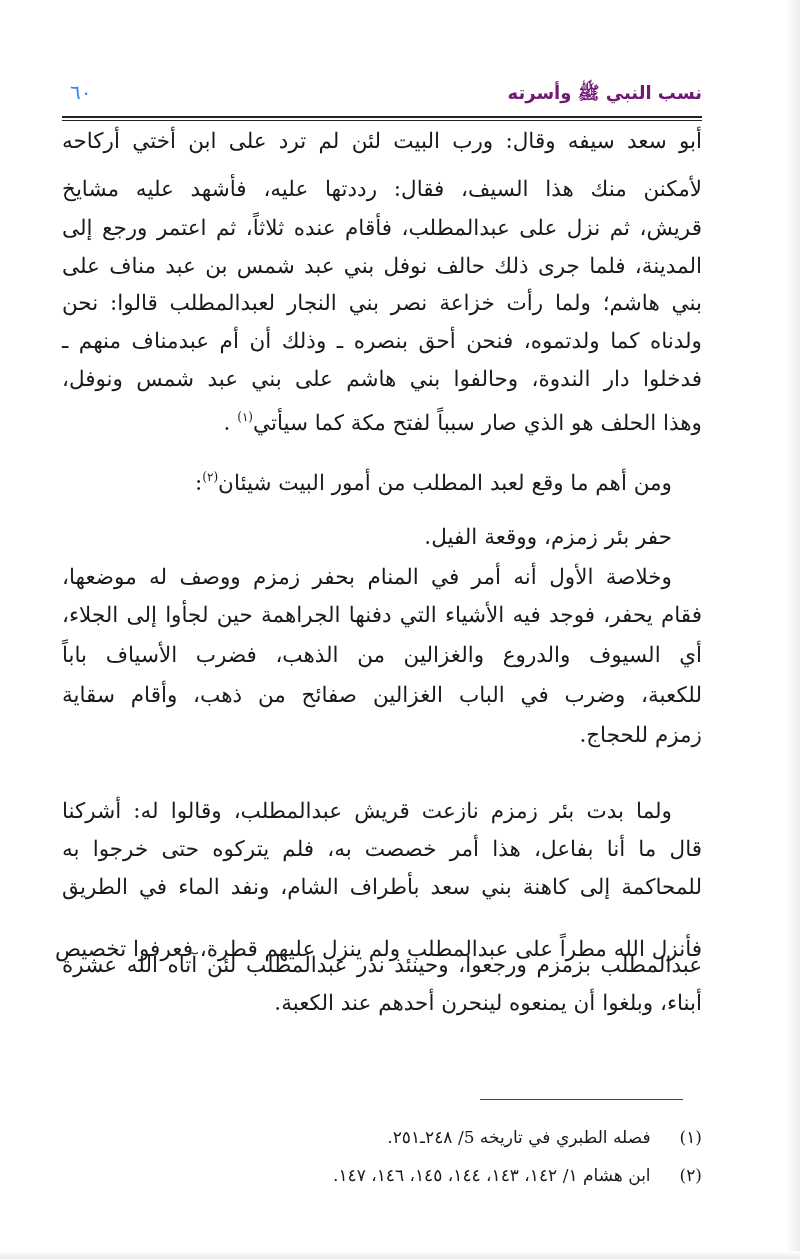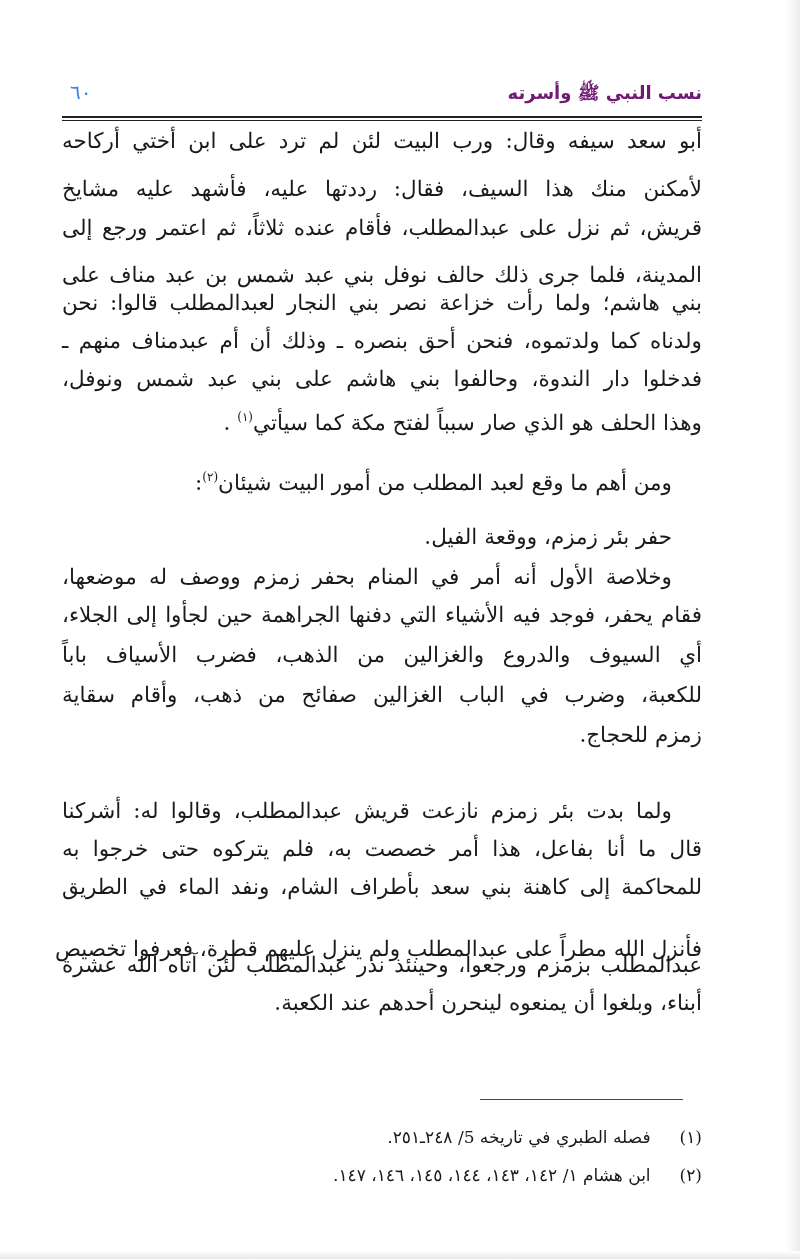--- a/index.html
+++ b/index.html
@@ -44,21 +44,21 @@
   <div class="header">
     <span class="header-title">نسب النبي ﷺ وأسرته</span>
     <span class="page-number">٦٠</span>
   </div>
   <div class="rule-double"></div>
 
   <div class="body-text">
     <div class="line" style="top:0px">أبو سعد سيفه وقال: ورب البيت لئن لم ترد على ابن أختي أركاحه</div>
     <div class="line" style="top:48px">لأمكنن منك هذا السيف، فقال: رددتها عليه، فأشهد عليه مشايخ</div>
     <div class="line" style="top:87px">قريش، ثم نزل على عبدالمطلب، فأقام عنده ثلاثاً، ثم اعتمر ورجع إلى</div>
-    <div class="line" style="top:134px">المدينة، فلما جرى ذلك حالف نوفل بني عبد شمس بن عبد مناف على</div>
+    <div class="line" style="top:125px">المدينة، فلما جرى ذلك حالف نوفل بني عبد شمس بن عبد مناف على</div>
     <div class="line" style="top:162px">بني هاشم؛ ولما رأت خزاعة نصر بني النجار لعبدالمطلب قالوا: نحن</div>
     <div class="line" style="top:200px">ولدناه كما ولدتموه، فنحن أحق بنصره ـ وذلك أن أم عبدمناف منهم ـ</div>
     <div class="line" style="top:238px">فدخلوا دار الندوة، وحالفوا بني هاشم على بني عبد شمس ونوفل،</div>
     <div class="line short" style="top:276px"><span>وهذا الحلف هو الذي صار سبباً لفتح مكة كما سيأتي</span><sup class="fn">(١)</sup><span> .</span></div>
     <div class="line short indent" style="top:336px"><span>ومن أهم ما وقع لعبد المطلب من أمور البيت شيئان</span><sup class="fn">(٢)</sup><span>:</span></div>
     <div class="line short indent" style="top:396px">حفر بئر زمزم، ووقعة الفيل.</div>
     <div class="line indent" style="top:436px">وخلاصة الأول أنه أمر في المنام بحفر زمزم ووصف له موضعها،</div>
     <div class="line" style="top:474px">فقام يحفر، فوجد فيه الأشياء التي دفنها الجراهمة حين لجأوا إلى الجلاء،</div>
     <div class="line" style="top:514px">أي السيوف والدروع والغزالين من الذهب، فضرب الأسياف باباً</div>
     <div class="line" style="top:554px">للكعبة، وضرب في الباب الغزالين صفائح من ذهب، وأقام سقاية</div>

